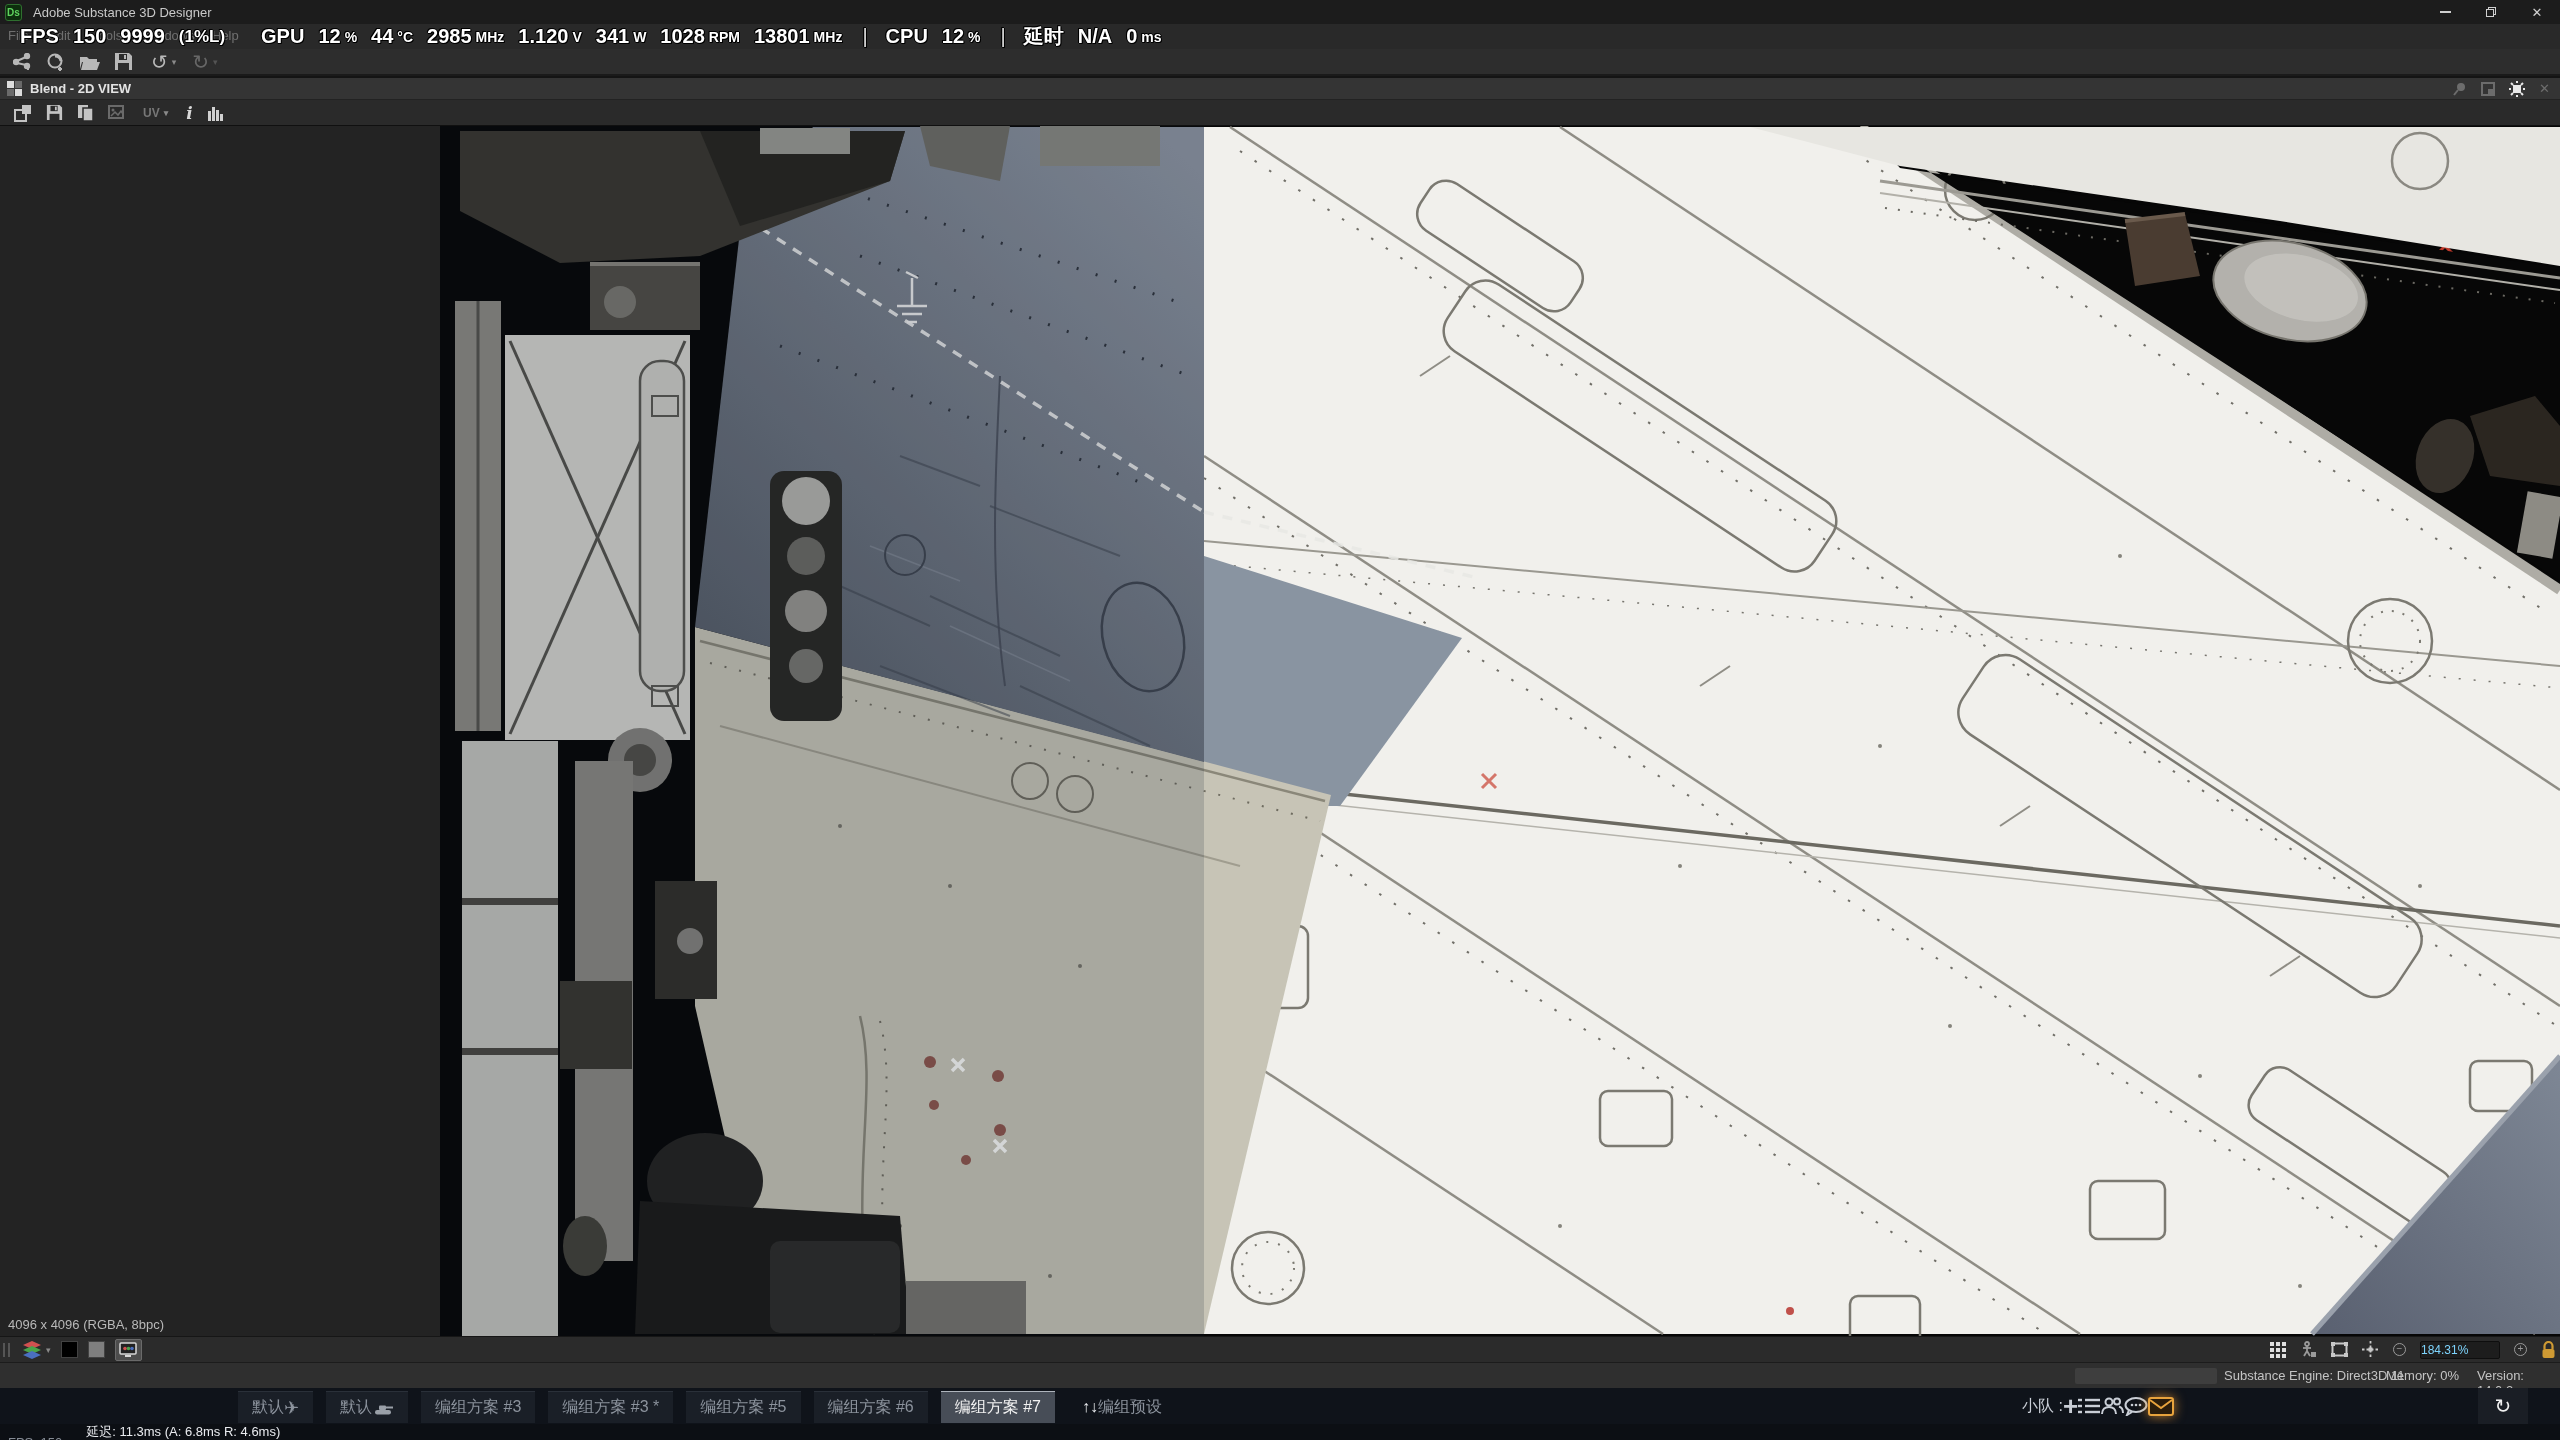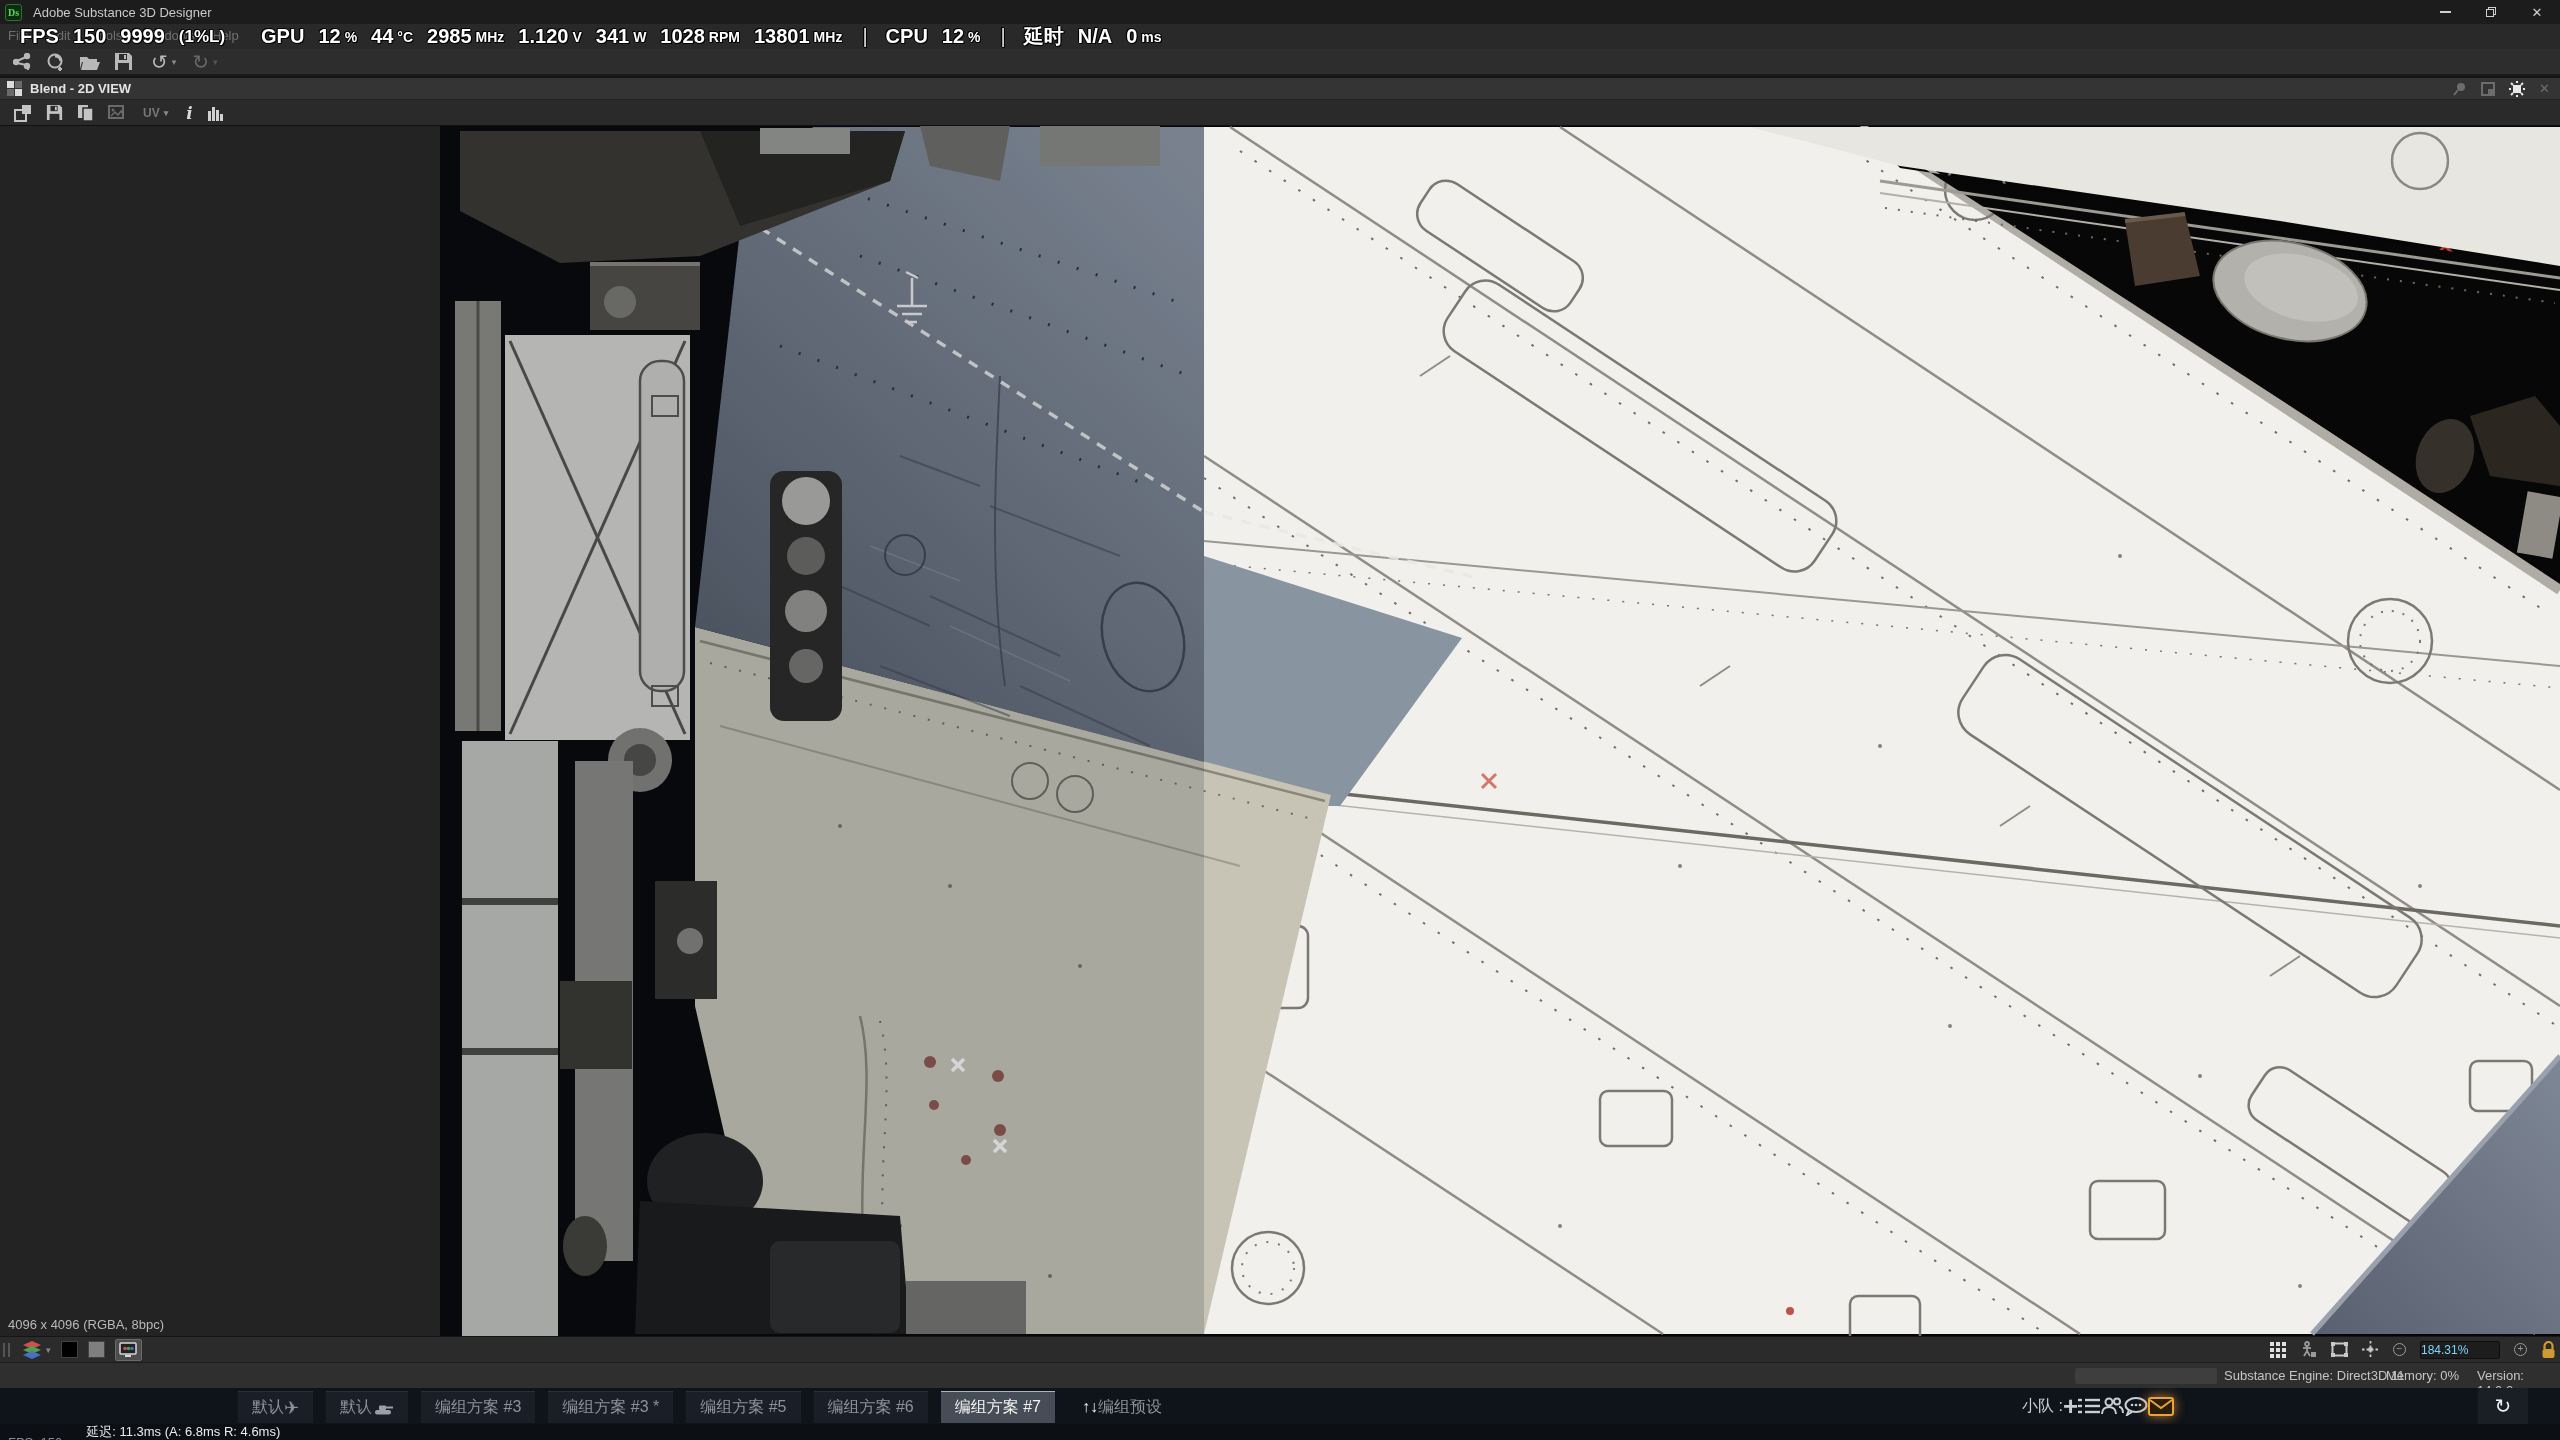--- a/index.html
+++ b/index.html
@@ -3,21 +3,21 @@
 <meta charset="utf-8">
 <style>
   * { margin:0; padding:0; box-sizing:border-box; }
   html,body { width:2560px; height:1440px; overflow:hidden; background:#141414;
               font-family:"Liberation Sans", sans-serif; }
   
   #titlebar { position:absolute; left:0; top:0; width:2560px; height:24px;
               background:#1c1c1c; display:flex; align-items:center; }
   #ds-logo { width:17px; height:17px; margin-left:5px; border-radius:3px;
              background:#0d2e0d; border:1px solid #2f6f2f; color:#5fd35f;
-             font-size:10px; font-weight:bold; display:flex; align-items:center; justify-content:center;font-family:Liberation Serif, serif; }
+             font-size:10px; font-weight:bold; display:flex; align-items:center; justify-content:center; }
   #win-title { color:#c9c9c9; font-size:13px; margin-left:11px; }
   #win-controls { margin-left:auto; display:flex; height:24px; }
   .win-btn { width:46px; height:24px; display:flex; align-items:center; justify-content:center; color:#cfcfcf; font-size:13px; }
   .min-glyph { width:11px; height:2px; background:#cfcfcf; }
   .restore-glyph { width:10px; height:10px; position:relative; }
   .restore-glyph i { position:absolute; width:8px; height:8px; border:1px solid #cfcfcf; display:block; }
   .restore-glyph i.b { left:0; bottom:0; background:#1c1c1c; }
   .restore-glyph i.f { right:0; top:0; }
   
   #menurow { position:absolute; left:0; top:24px; width:2560px; height:25px; background:#292929; }

